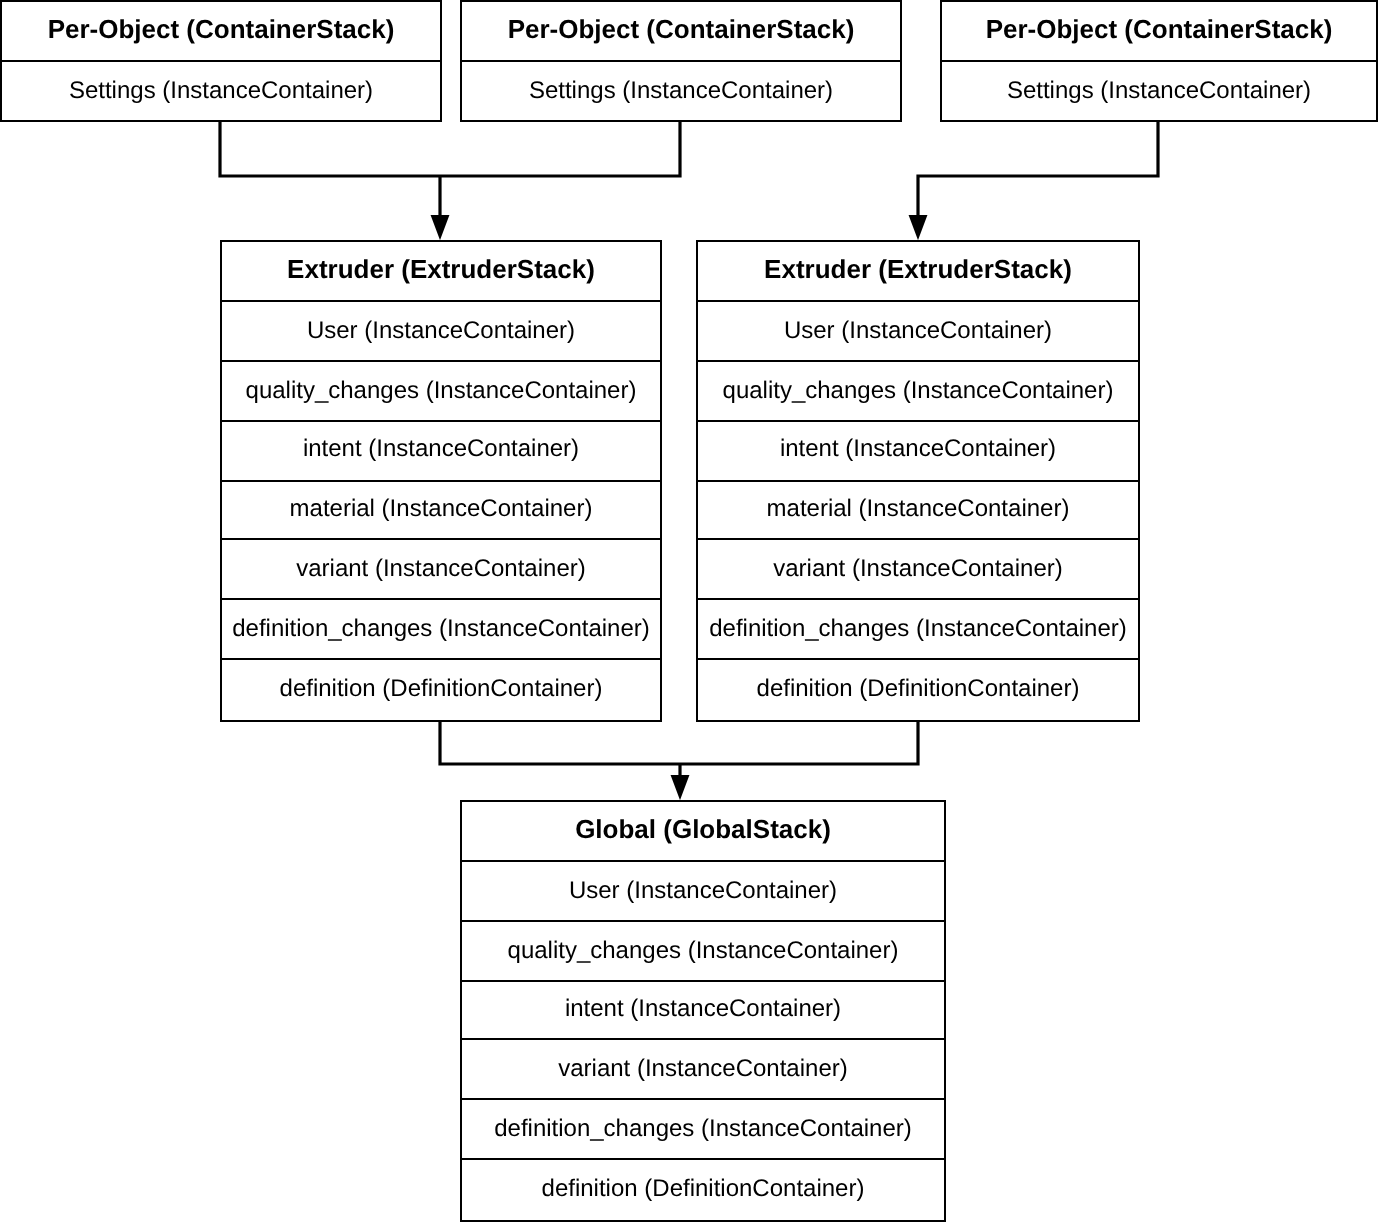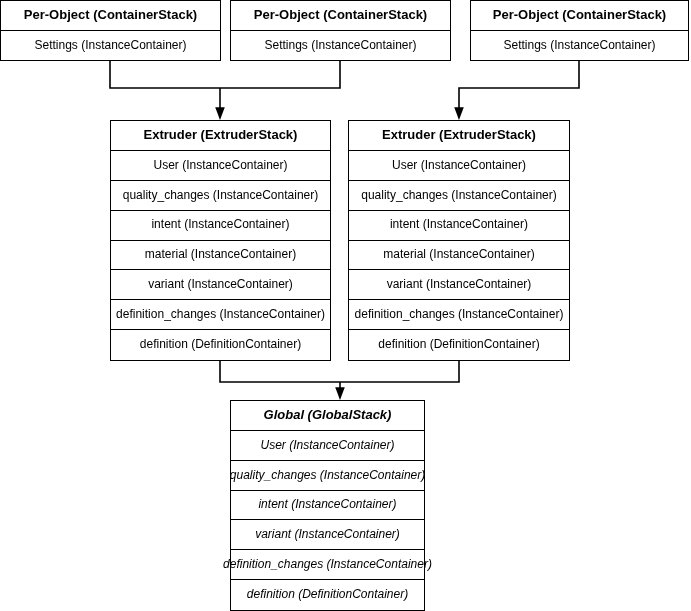--- a/index.html
+++ b/index.html
@@ -128,21 +128,21 @@
     <div class="row header">Extruder (ExtruderStack)</div>
     <div class="row">User (InstanceContainer)</div>
     <div class="row">quality_changes (InstanceContainer)</div>
     <div class="row">intent (InstanceContainer)</div>
     <div class="row">material (InstanceContainer)</div>
     <div class="row">variant (InstanceContainer)</div>
     <div class="row">definition_changes (InstanceContainer)</div>
     <div class="row">definition (DefinitionContainer)</div>
   </div>
 
-  <div class="node global" style="left:230px; top:400px; width:195px; height:211px;font-style:italic;">
+  <div class="node global" style="left:230px; top:400px; width:243px; height:211px;">
     <div class="row header">Global (GlobalStack)</div>
     <div class="row">User (InstanceContainer)</div>
     <div class="row">quality_changes (InstanceContainer)</div>
     <div class="row">intent (InstanceContainer)</div>
     <div class="row">variant (InstanceContainer)</div>
     <div class="row">definition_changes (InstanceContainer)</div>
     <div class="row">definition (DefinitionContainer)</div>
   </div>
 
 </div>

